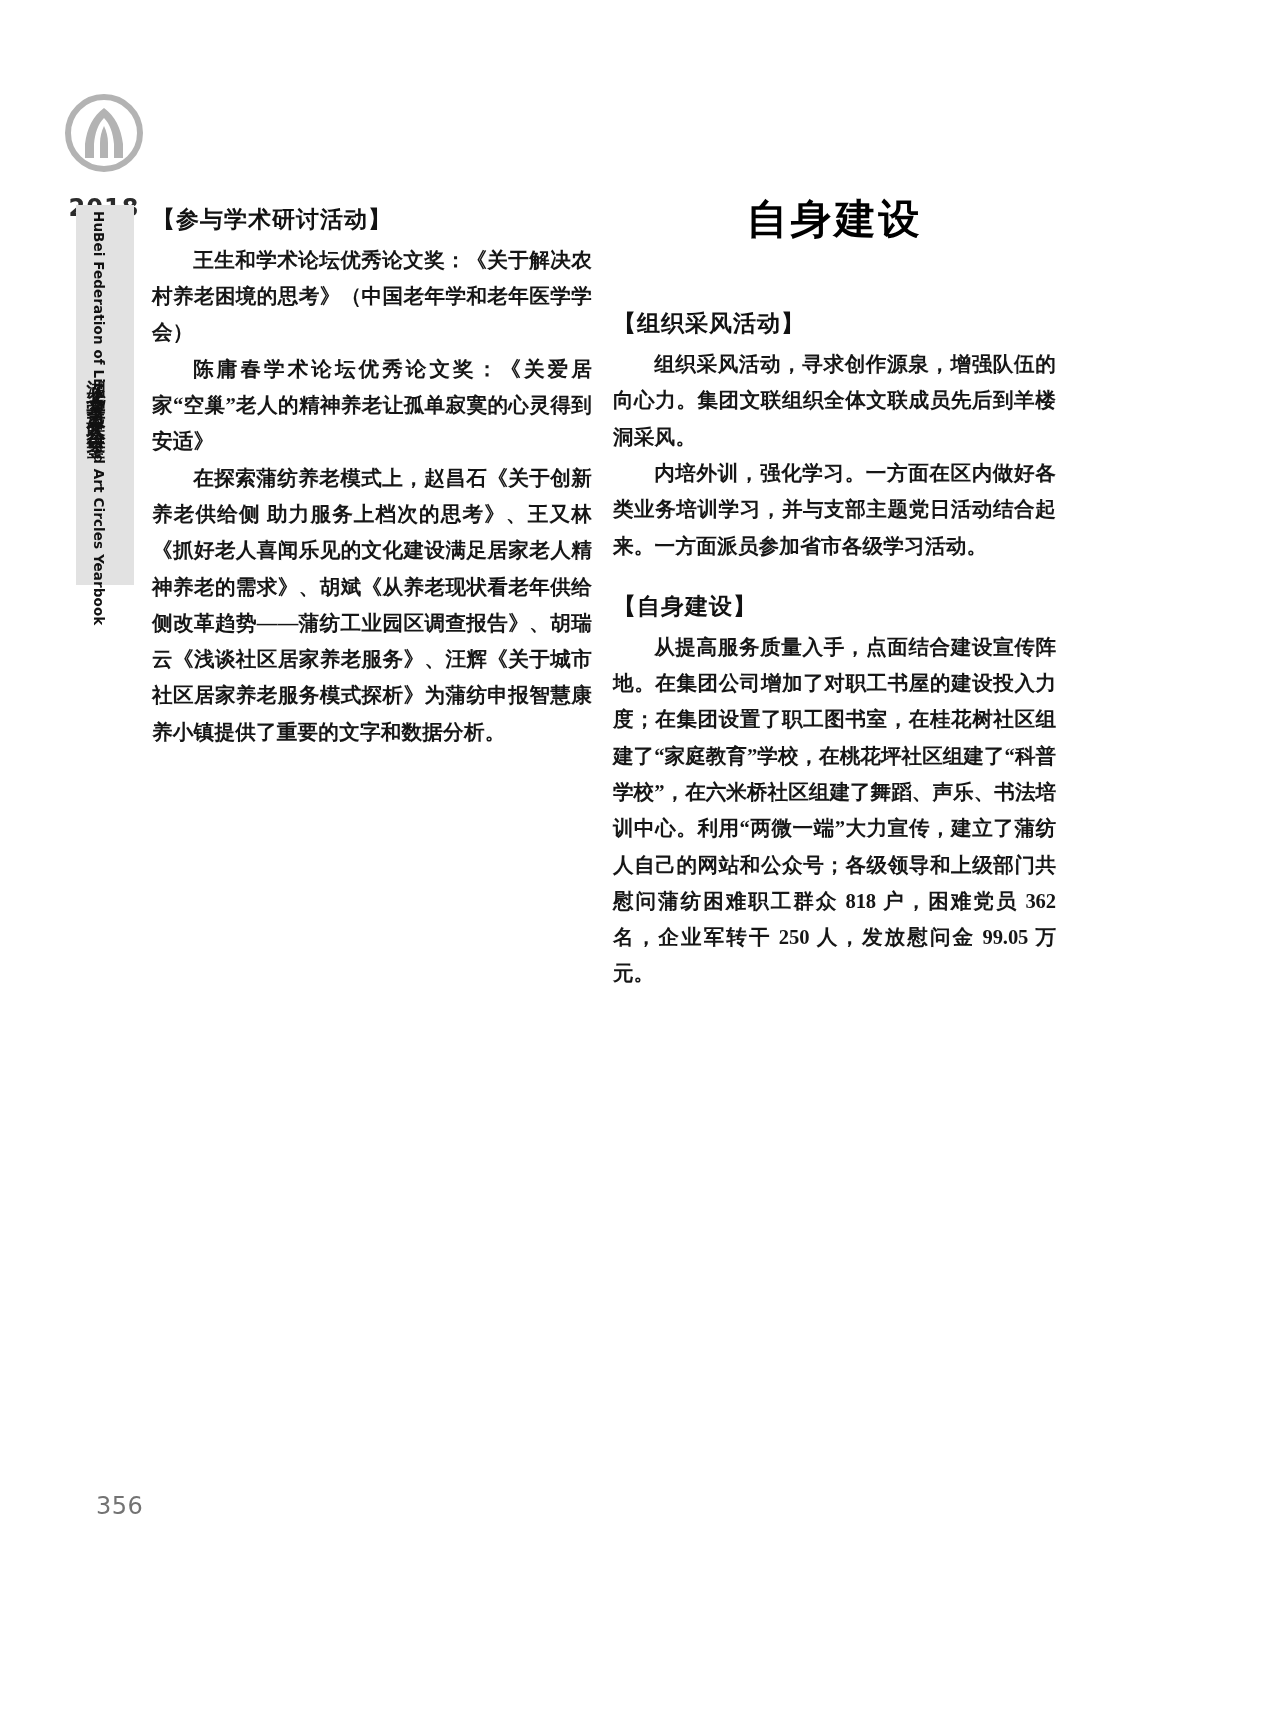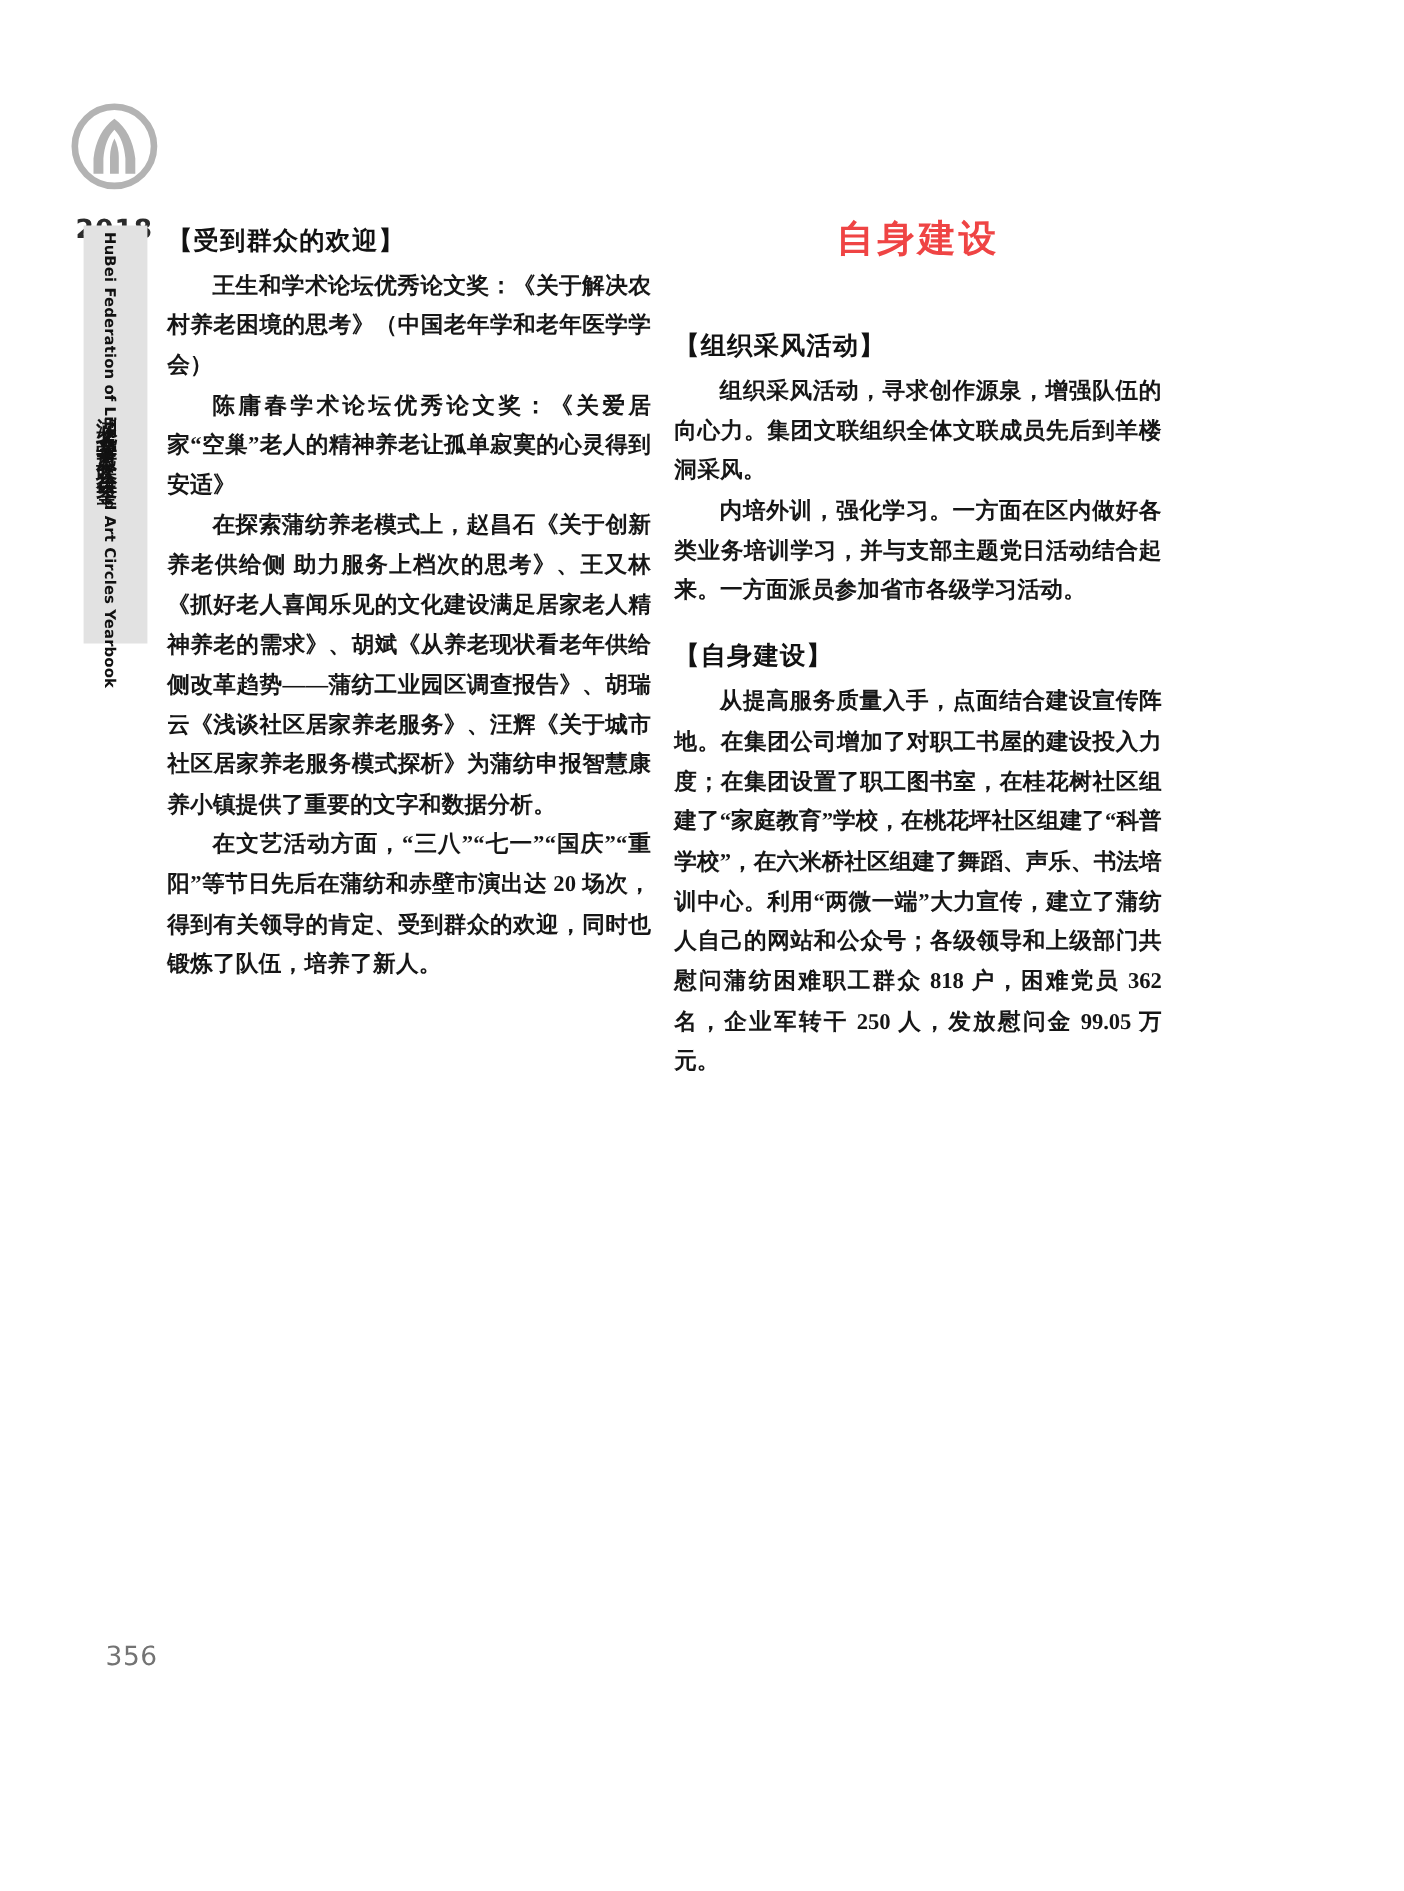--- a/index.html
+++ b/index.html
@@ -99,25 +99,25 @@
     font-family: "DejaVu Sans", "Liberation Sans", sans-serif;
     font-weight: bold;
     font-size: 23px;
     color: #121212;
     letter-spacing: 1px;
     margin: 0 0 7px 0;
     line-height: 1.3;
   }
 
   .page-title {
-    font-family: Liberation Serif, serif;
+    font-family: Liberation Mono, monospace;
     font-weight: bold;
-    font-size: 34px;
+    font-size: 41px;
     letter-spacing: 3px;
-    color: #ef4444;
+    color: #000000;
     text-align: center;
     margin: 0 0 62px 0;
     line-height: 1.2;
   }
 
   p.body {
     margin: 0;
     font-family: Liberation Serif, serif;
     font-weight: bold;
     font-size: 20.6px;
@@ -161,25 +161,24 @@
     </div>
     <div class="logo-year">2018</div>
   </div>
 
   <div class="sidebar">
     <div class="sidebar-cn">湖北省文学艺术界联合会年鉴</div>
     <div class="sidebar-en">HuBei Federation of Literary and Art Circles Yearbook</div>
   </div>
 
   <div class="col col-left">
-    <h2 class="bracket-heading">【受到群众的欢迎】</h2>
+    <h2 class="bracket-heading">【参与学术研讨活动】</h2>
     <p class="body">王生和学术论坛优秀论文奖：《关于解决农村养老困境的思考》（中国老年学和老年医学学会）</p>
     <p class="body">陈庸春学术论坛优秀论文奖：《关爱居家“空巢”老人的精神养老让孤单寂寞的心灵得到安适》</p>
     <p class="body">在探索蒲纺养老模式上，赵昌石《关于创新养老供给侧 助力服务上档次的思考》、王又林《抓好老人喜闻乐见的文化建设满足居家老人精神养老的需求》、胡斌《从养老现状看老年供给侧改革趋势——蒲纺工业园区调查报告》、胡瑞云《浅谈社区居家养老服务》、汪辉《关于城市社区居家养老服务模式探析》为蒲纺申报智慧康养小镇提供了重要的文字和数据分析。</p>
-    <p class="body">在文艺活动方面，“三八”“七一”“国庆”“重阳”等节日先后在蒲纺和赤壁市演出达 20 场次，得到有关领导的肯定、受到群众的欢迎，同时也锻炼了队伍，培养了新人。</p>
   </div>
 
   <div class="col col-right">
     <h1 class="page-title">自身建设</h1>
 
     <h2 class="bracket-heading">【组织采风活动】</h2>
     <p class="body">组织采风活动，寻求创作源泉，增强队伍的向心力。集团文联组织全体文联成员先后到羊楼洞采风。</p>
     <p class="body">内培外训，强化学习。一方面在区内做好各类业务培训学习，并与支部主题党日活动结合起来。一方面派员参加省市各级学习活动。</p>
 
     <div class="sec-gap"></div>

